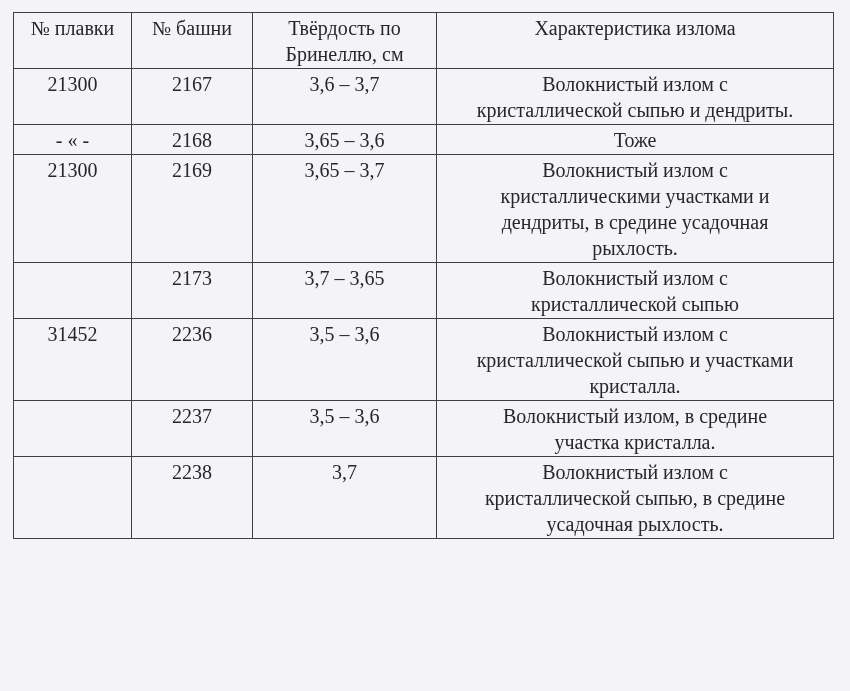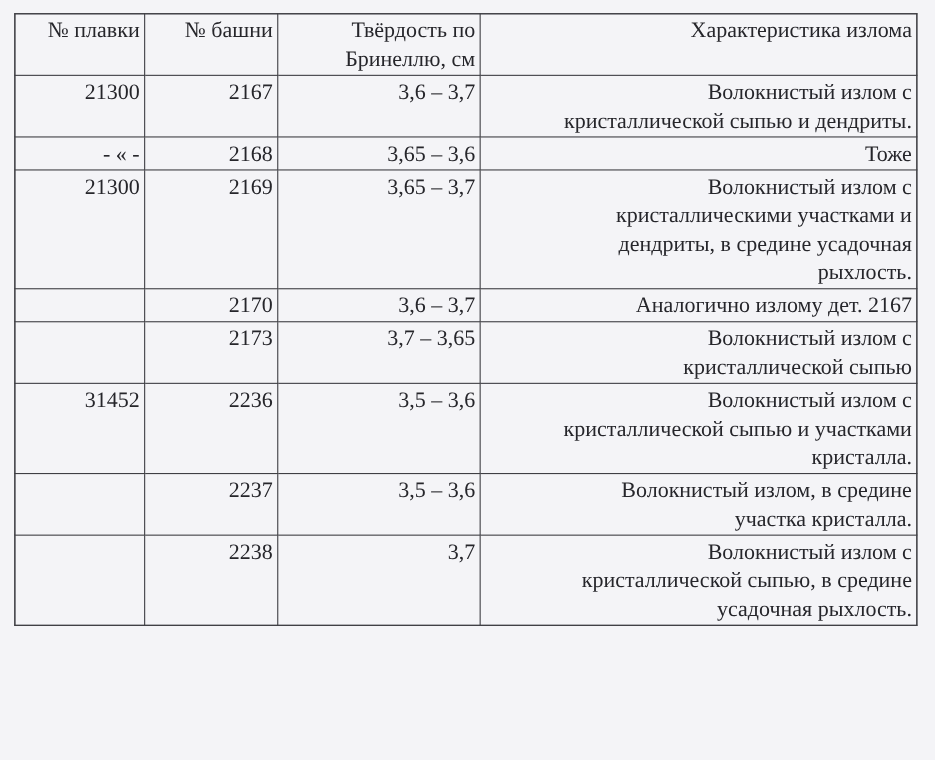--- a/index.html
+++ b/index.html
@@ -26,21 +26,21 @@
   .doc-table col.c-melt     { width: 118px; }
   .doc-table col.c-tower    { width: 121px; }
   .doc-table col.c-hardness { width: 184px; }
   .doc-table col.c-fracture { width: 397px; }
   .doc-table th,
   .doc-table td {
     border: 1px solid #3f3f44;
     font-size: 20px;
     line-height: 26px;
     font-weight: normal;
-    text-align: right;
+    text-align: center;
     vertical-align: top;
     padding: 2px 4px 1px 4px;
     overflow: hidden;
   }
   
   .doc-table thead th { height: 50px; }
   
   .doc-table { outline: 1px solid #3f3f44; outline-offset: -1px; }
 </style>
 </head>
@@ -75,26 +75,20 @@
       <td>Тоже</td>
     </tr>
     <tr>
       <td>21300</td>
       <td>2169</td>
       <td>3,65 – 3,7</td>
       <td>Волокнистый излом с<br>кристаллическими участками и<br>дендриты, в средине усадочная<br>рыхлость.</td>
     </tr>
     <tr>
       <td></td>
-      <td>2170</td>
-      <td>3,6 – 3,7</td>
-      <td>Аналогично излому дет. 2167</td>
-    </tr>
-    <tr>
-      <td></td>
       <td>2173</td>
       <td>3,7 – 3,65</td>
       <td>Волокнистый излом с<br>кристаллической сыпью</td>
     </tr>
     <tr>
       <td>31452</td>
       <td>2236</td>
       <td>3,5 – 3,6</td>
       <td>Волокнистый излом с<br>кристаллической сыпью и участками<br>кристалла.</td>
     </tr>

